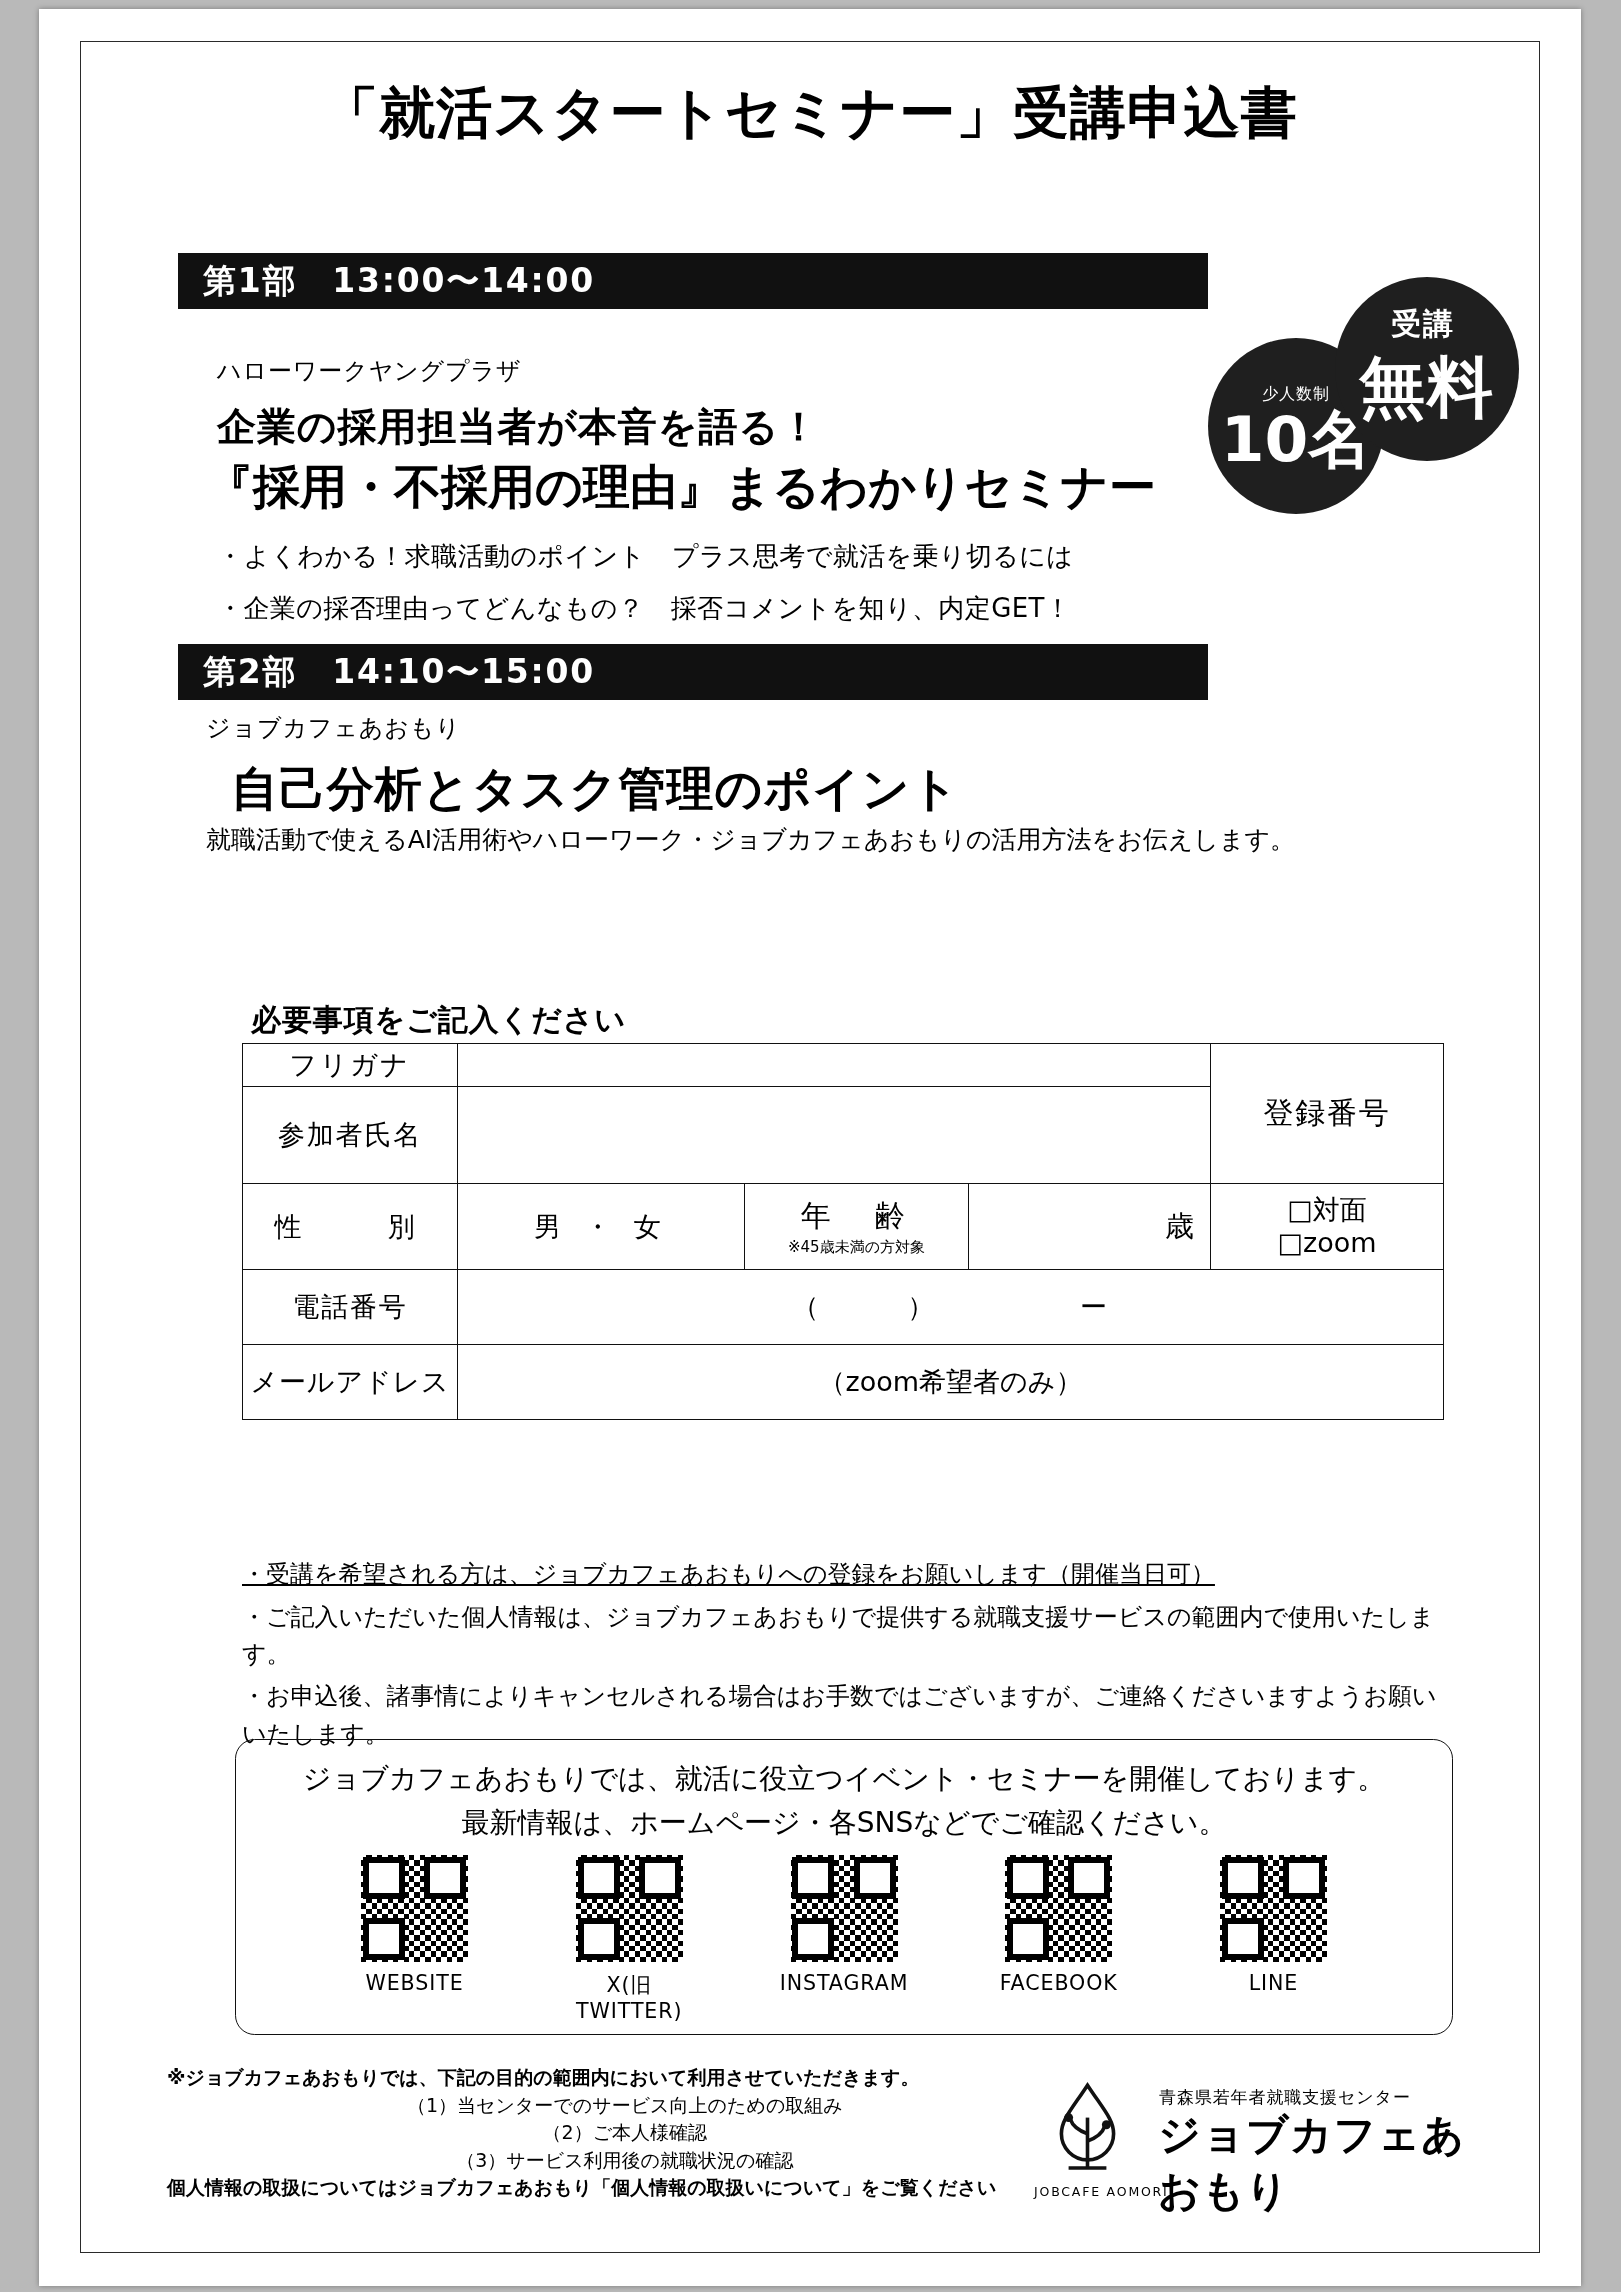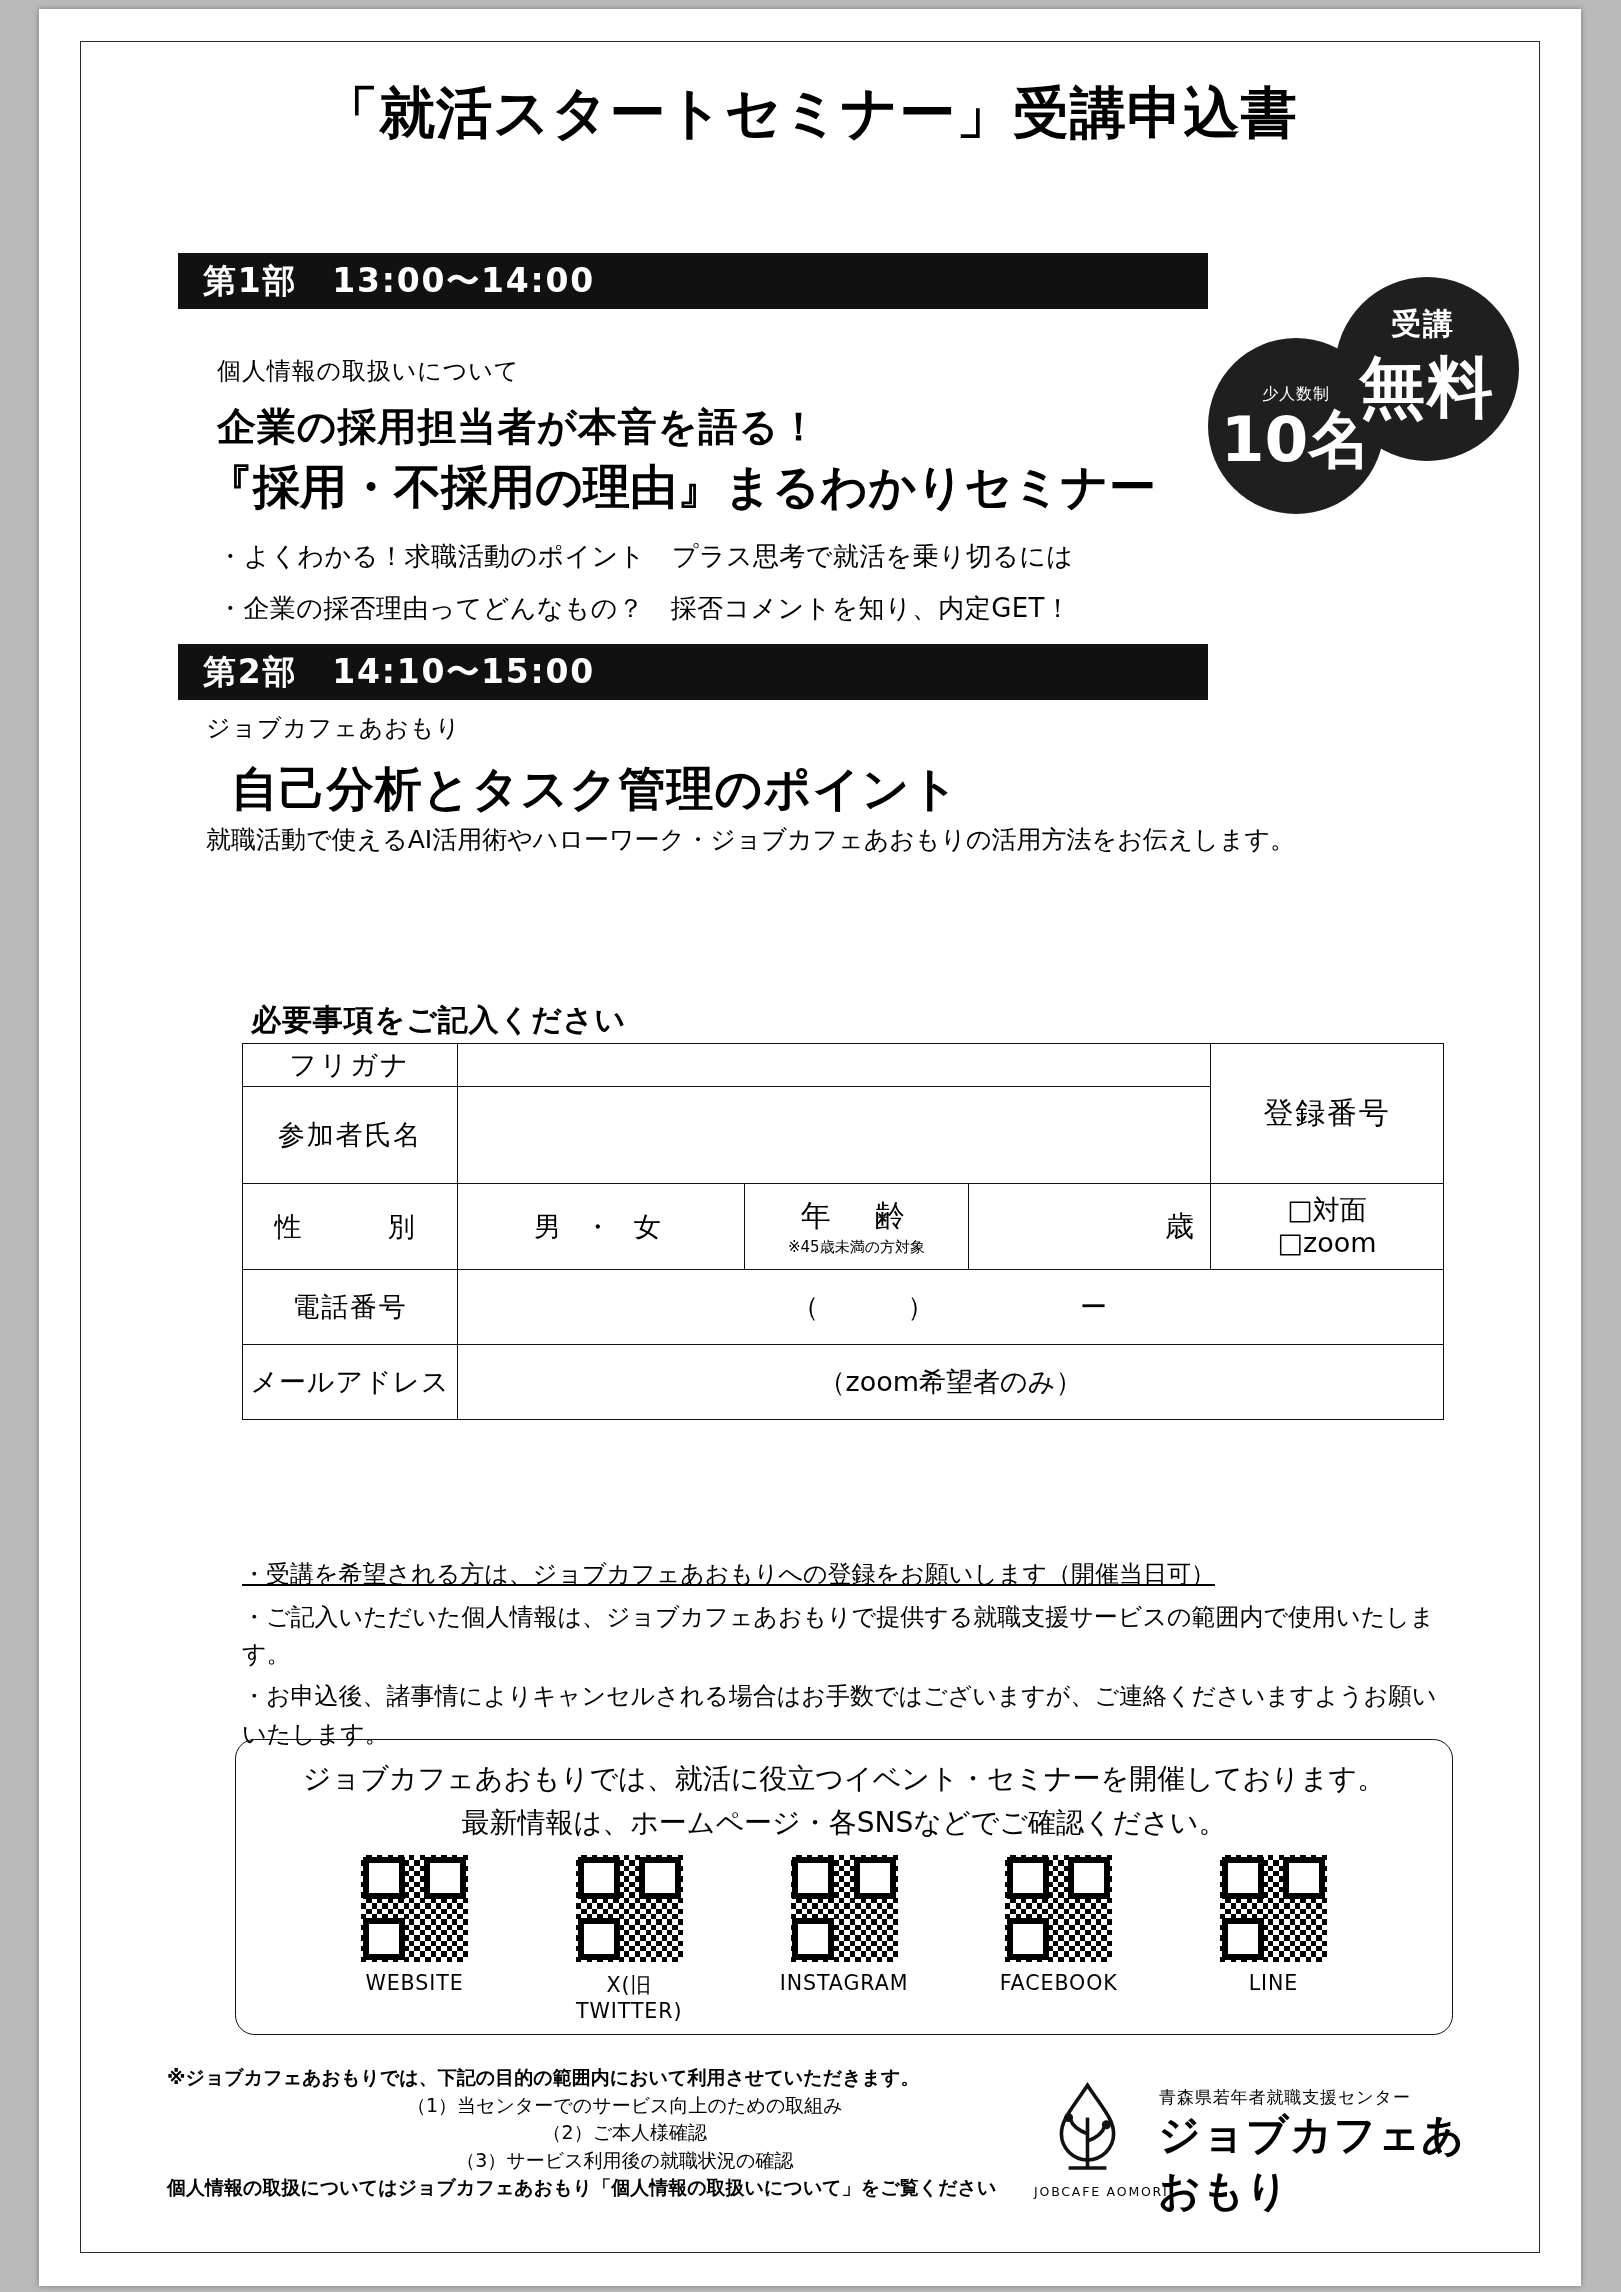--- a/index.html
+++ b/index.html
@@ -232,21 +232,21 @@
 </head>
 <body>
 
 <div class="sheet">
   <div class="page">
     <div class="inner">
 
       <div class="doc-title">「就活スタートセミナー」受講申込書</div>
 
       <div class="bar" id="bar1">第1部　13:00〜14:00</div>
-      <div class="small-label" id="p1-org">個人情報の取扱いについて</div>
+      <div class="small-label" id="p1-org">ハローワークヤングプラザ</div>
       <div id="p1-line1">企業の採用担当者が本音を語る！</div>
       <div id="p1-line2">『採用・不採用の理由』まるわかりセミナー</div>
       <div class="bullet" id="p1-b1">・よくわかる！求職活動のポイント　プラス思考で就活を乗り切るには</div>
       <div class="bullet" id="p1-b2">・企業の採否理由ってどんなもの？　採否コメントを知り、内定GET！</div>
 
       <div class="circle" id="circle-cap">
         <div class="c-top">少人数制</div>
         <div class="c-main">10名</div>
       </div>
       <div class="circle" id="circle-free">

